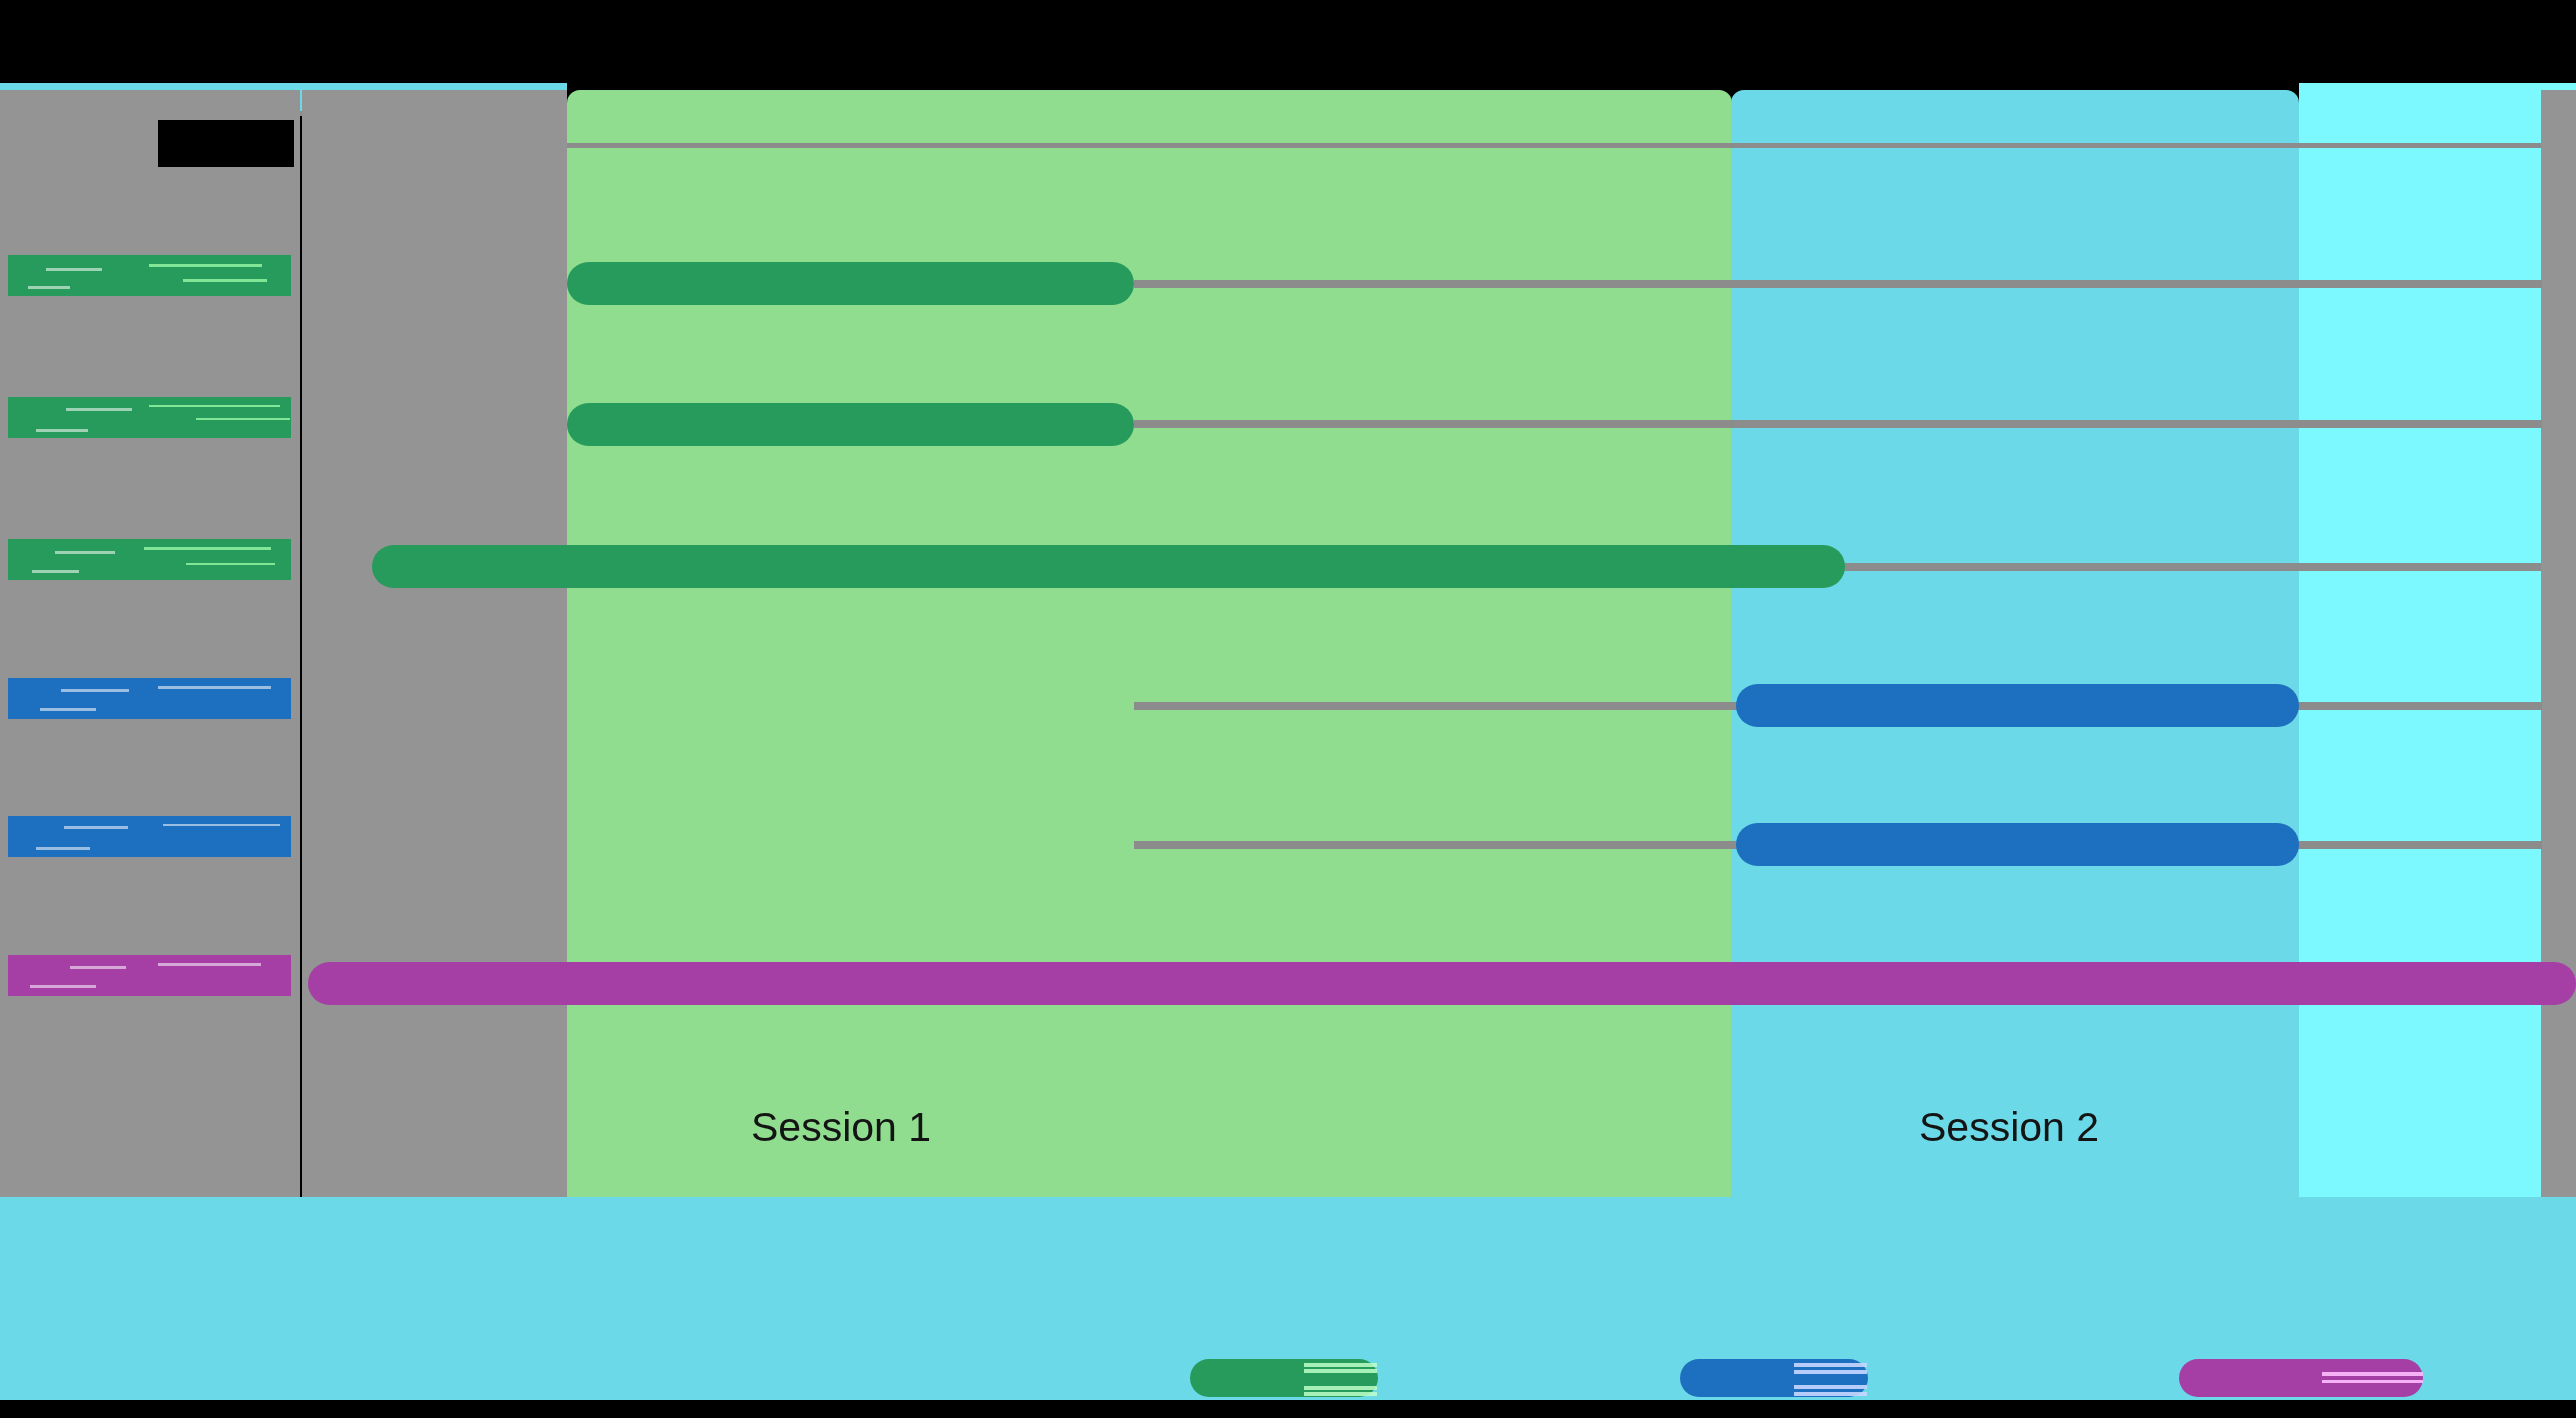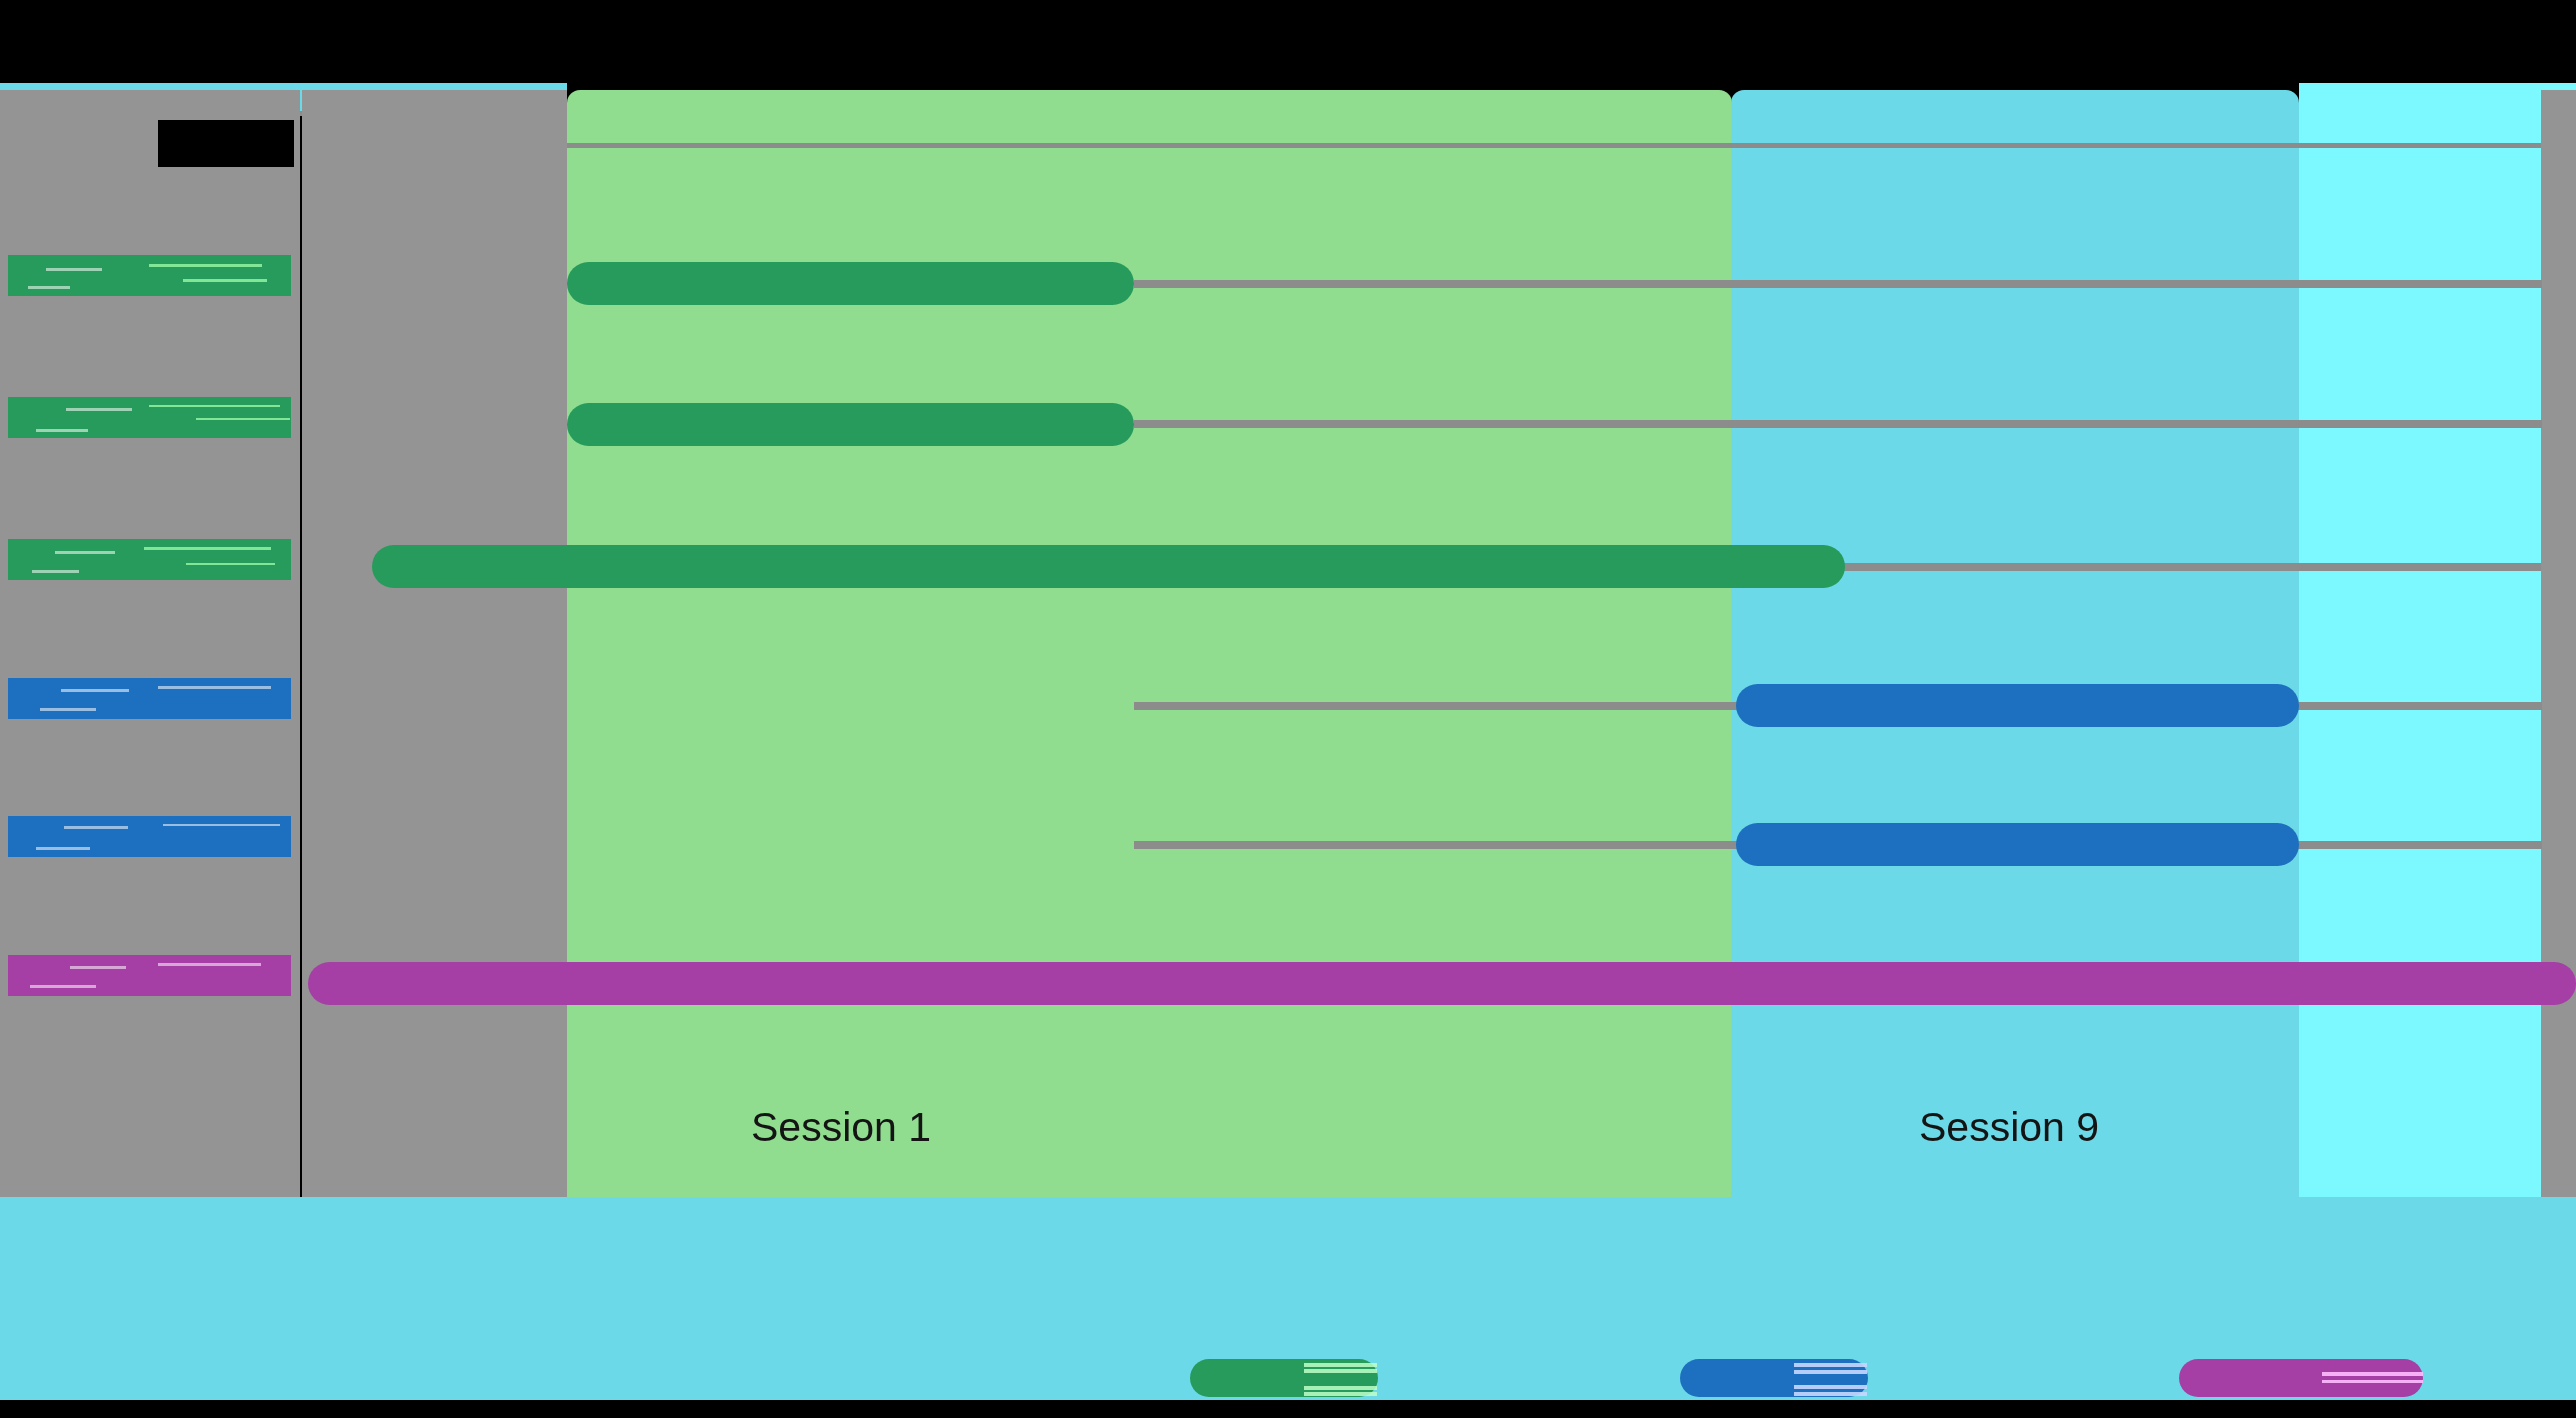--- a/index.html
+++ b/index.html
@@ -78,21 +78,21 @@
 
   <div class="band band-s1 band-round" style="left:567px;width:1165px;"></div>
   <div class="band band-s2 band-round" style="left:1731px;width:568px;"></div>
   <div class="band band-s3 band-round" style="left:2299px;width:242px;"></div>
 
   <div class="band-foot band-s1" style="left:567px;width:1165px;"></div>
   <div class="band-foot band-s2" style="left:1731px;width:568px;"></div>
   <div class="band-foot band-s3" style="left:2299px;width:242px;"></div>
 
   <div class="band-foot-label" style="left:751px;top:1104px;">Session 1</div>
-  <div class="band-foot-label" style="left:1919px;top:1104px;">Session 9</div>
+  <div class="band-foot-label" style="left:1919px;top:1104px;">Session 2</div>
 
   <div class="rowline-thin" style="left:567px;top:143px;width:1974px;"></div>
   <div class="rowline" style="left:1134px;top:280px;width:1408px;"></div>
   <div class="rowline" style="left:1134px;top:420px;width:1408px;"></div>
   <div class="rowline" style="left:567px;top:563px;width:1974px;"></div>
   <div class="rowline" style="left:1134px;top:702px;width:1408px;"></div>
   <div class="rowline" style="left:1134px;top:841px;width:1408px;"></div>
   <div class="rowline-thin" style="left:567px;top:982px;width:1974px;"></div>
 
   <div class="bar bar-green" style="left:567px;top:262px;width:567px;"></div>

